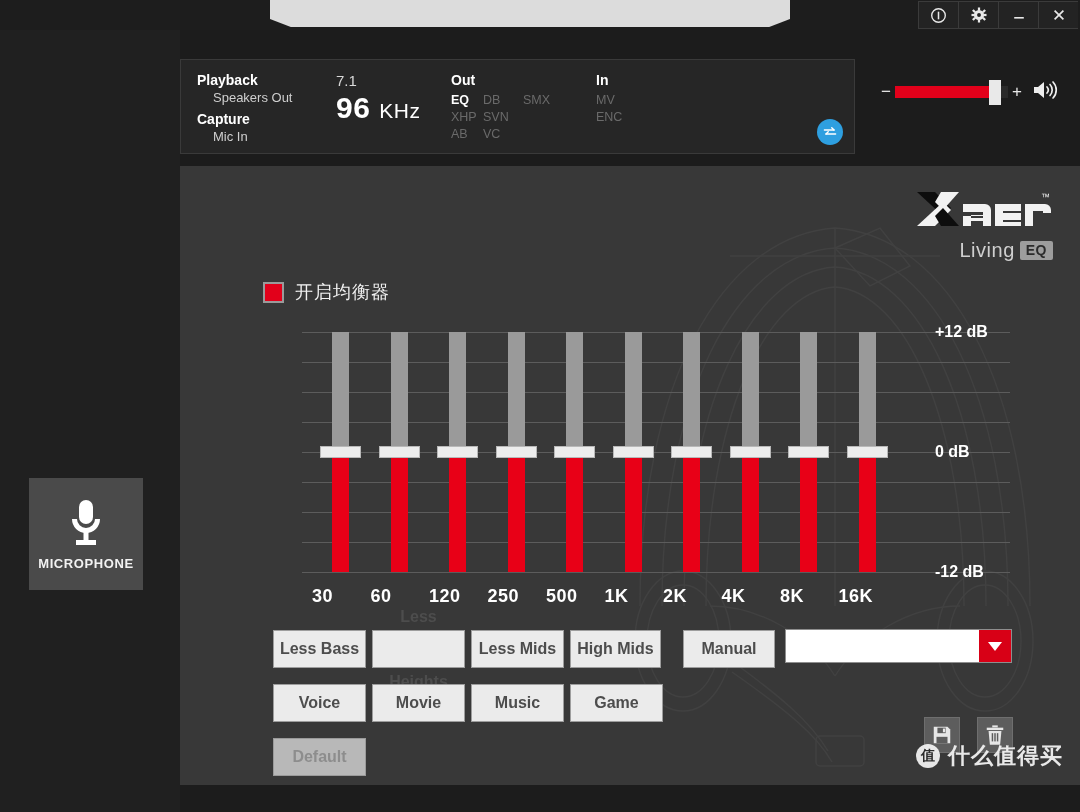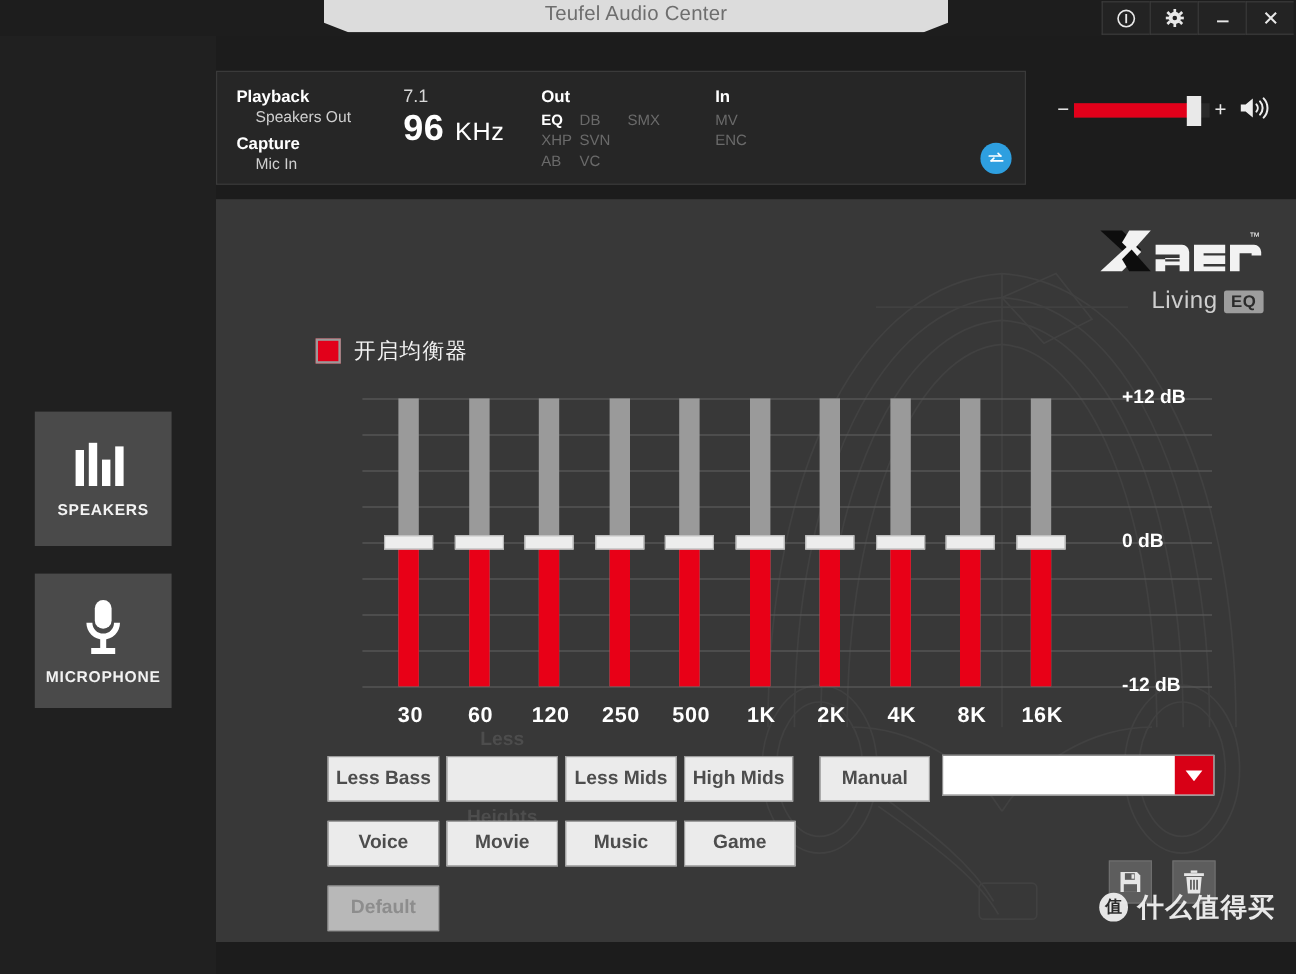--- a/index.html
+++ b/index.html
@@ -104,21 +104,21 @@
 
   
   #eq { position: absolute; left: 122px; top: 160px; width: 720px; height: 250px; }
   .gridline { position: absolute; left: 0; width: 708px; height: 1px; background: #5c5c5c; }
   #bands { position: absolute; left: 0; top: 0; width: 720px; height: 250px; }
   .band { position: absolute; width: 60px; top: 0; height: 250px; }
   .band .track { position: absolute; left: 20px; top: 6px; width: 17px; height: 240px; background: #9a9a9a; }
   .band .fill  { position: absolute; left: 20px; width: 17px; background: #e80017; }
   .band .thumb { position: absolute; left: 8px; width: 41px; height: 12px; background: #ededed; border: 1px solid #b8b8b8; }
   .freqlab {
-    position: absolute; width: 60px; text-align: center; color: #ffffff;
+    position: absolute; width: 60px; color: #ffffff;
     font-size: 18px; font-weight: 700; letter-spacing: .5px;
   }
   .dblab { position: absolute; color: #ffffff; font-size: 16px; font-weight: 700; white-space: nowrap; }
 
   
   .pbtn {
     position: absolute; background: #ebebeb; color: #4d4d4d; border: 1px solid #9d9d9d;
     font-size: 16px; font-weight: 700; display: flex; align-items: center;
     justify-content: center; text-align: center; line-height: 1.08;
   }
@@ -147,21 +147,20 @@
   }
   #watermark .txt { color: #f2f2f2; font-size: 22px; font-weight: 700; letter-spacing: 1px; }
 </style>
 </head>
 <body>
 
 <div id="app">
 
   <div id="titlebar">
     <div id="title-shape"></div>
-    <div id="title-text">Teufel Audio Center</div>
     <div id="winctrls">
       <div class="wc">
         <svg width="17" height="17" viewBox="0 0 20 20">
             <circle cx="10" cy="10" r="8" fill="none" stroke="#e8e8e8" stroke-width="1.6"></circle>
             <rect x="9.1" y="5.5" width="1.8" height="9" fill="#e8e8e8"></rect>
           </svg>
       </div>
       <div class="wc">
         <svg width="16" height="16" viewBox="0 0 20 20">
             <g fill="#e8e8e8">
@@ -186,31 +185,20 @@
       <div class="wc">
         <svg width="16" height="16" viewBox="0 0 20 20">
             <path d="M4.5 4.5 L15.5 15.5 M15.5 4.5 L4.5 15.5" stroke="#e8e8e8" stroke-width="2.1" fill="none"></path>
           </svg>
       </div>
     </div>
   </div>
 
   <div id="sidebar">
 
-    <div class="navbtn" id="nav-speakers">
-      <svg width="50" height="40" viewBox="0 0 50 40">
-        <g fill="#ffffff">
-          <rect x="2" y="8" width="7" height="30"></rect>
-          <rect x="13" y="2" width="7" height="36"></rect>
-          <rect x="24" y="16" width="7" height="22"></rect>
-          <rect x="35" y="5" width="7" height="33"></rect>
-        </g>
-      </svg>
-      <span class="lbl">SPEAKERS</span>
-    </div>
 
     <div class="navbtn" id="nav-microphone">
       <svg width="42" height="48" viewBox="0 0 42 48">
         <g fill="#ffffff">
           <rect x="14" y="2" width="14" height="24" rx="7"></rect>
           <path d="M7 21 a14 14 0 0 0 28 0 h-5 a9 9 0 0 1 -18 0 z"></path>
           <rect x="18.5" y="34" width="5" height="8"></rect>
           <rect x="11" y="42" width="20" height="5"></rect>
         </g>
       </svg>

